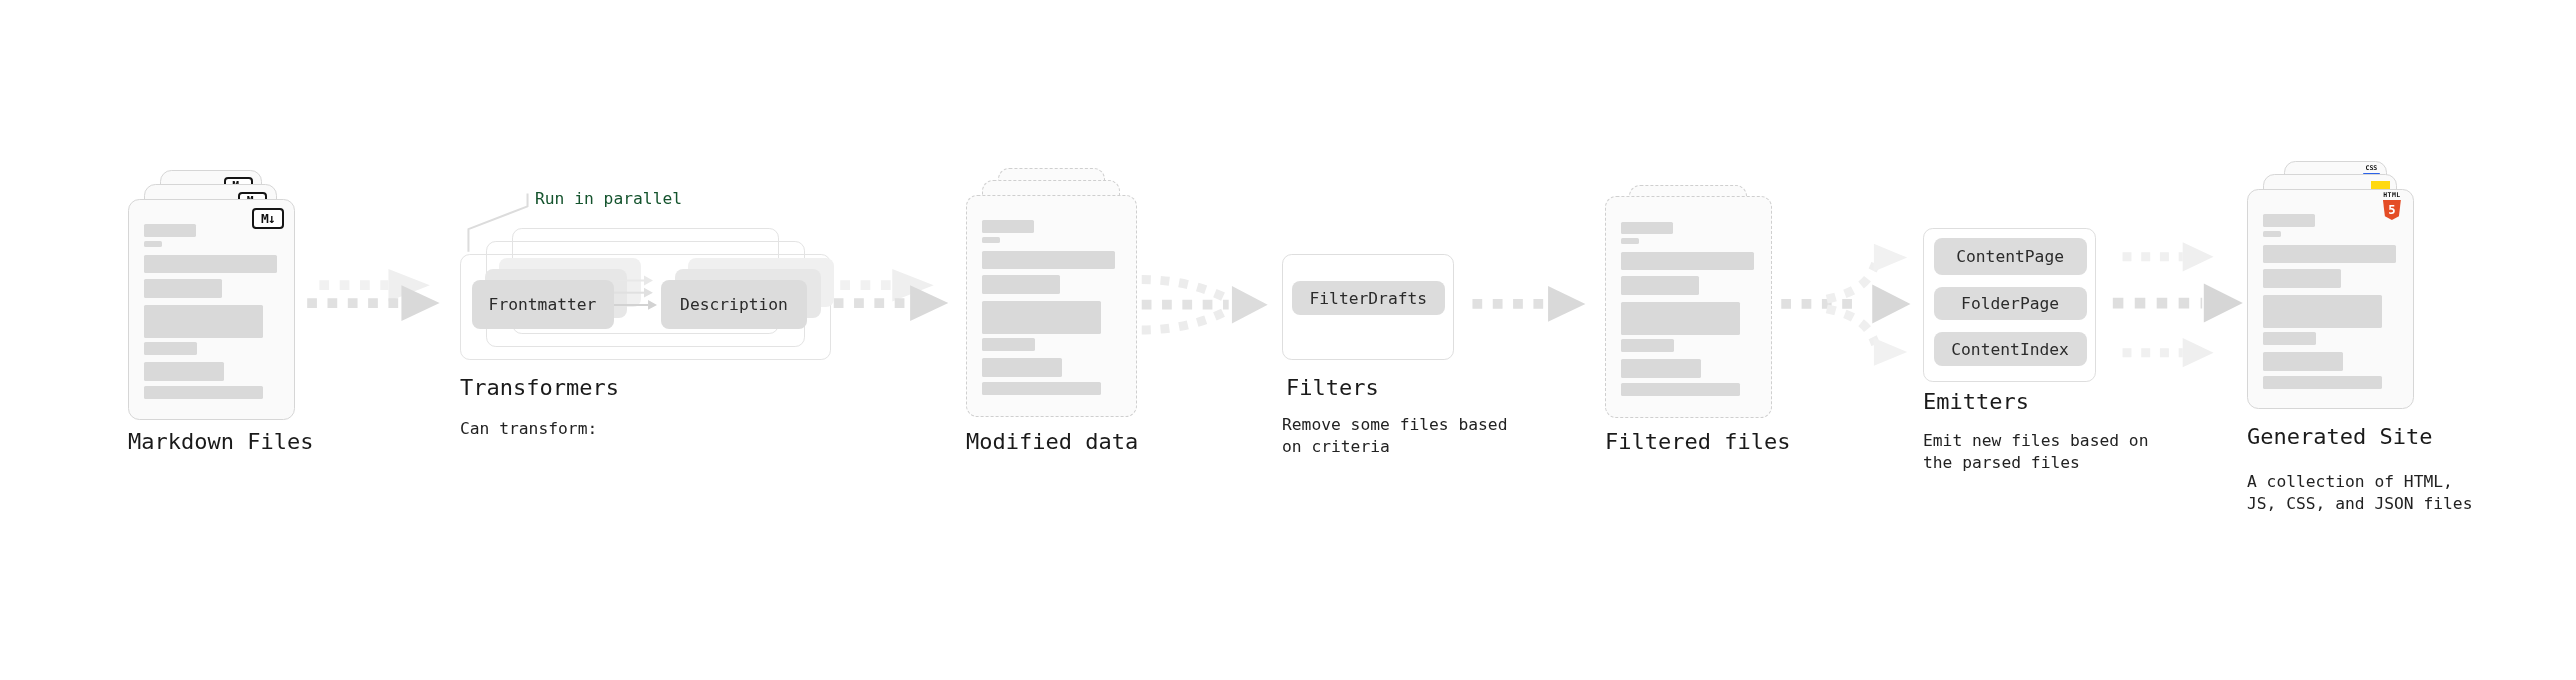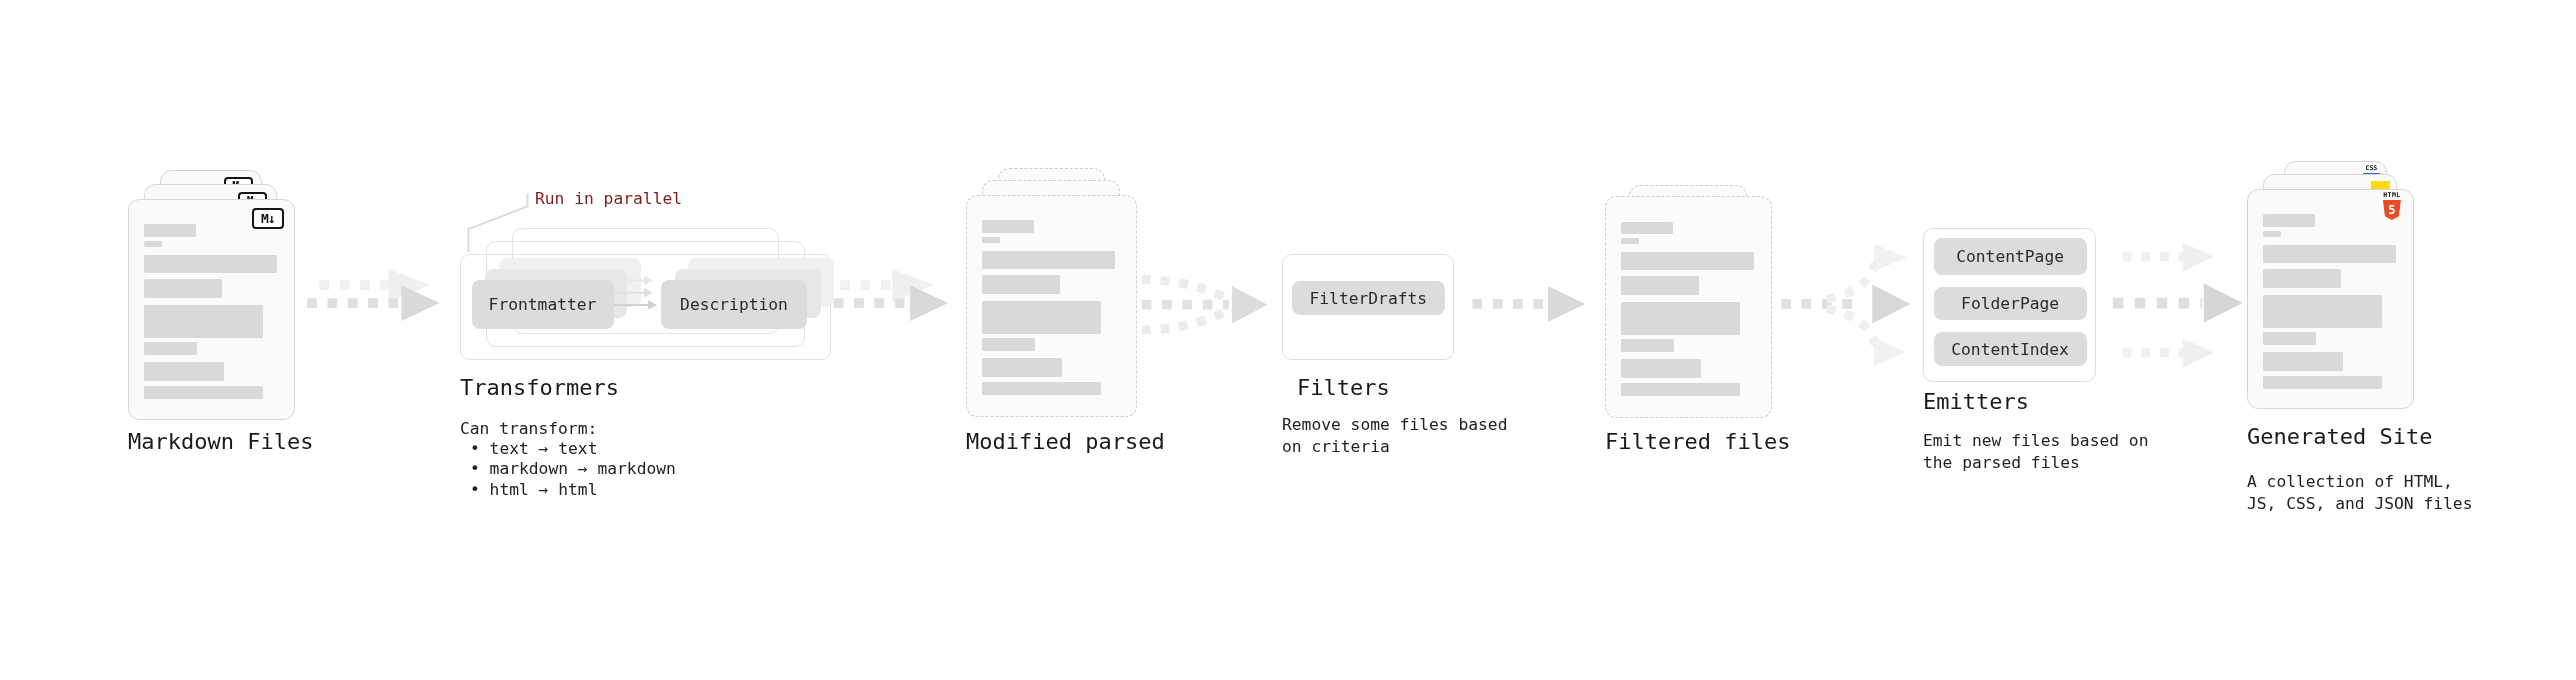--- a/index.html
+++ b/index.html
@@ -24,21 +24,21 @@
   .chip{position:absolute;background:#dcdcdc;border-radius:8.1px;display:flex;align-items:center;justify-content:center;
     font-size:16.3px;color:#2b2b2b;white-space:nowrap;}
   .chip.ghost1{background:#e7e7e7;}
   .chip.ghost2{background:#f0f0f0;}
   
   .stage-title{position:absolute;font-size:22px;color:#1a1a1a;white-space:nowrap;line-height:24.4px;}
   .stage-sub{position:absolute;font-size:16.3px;color:#222222;line-height:22px;white-space:nowrap;}
   .note-heading{position:absolute;font-size:16.3px;color:#222222;line-height:20.3px;white-space:nowrap;}
   .bullets{position:absolute;font-size:16.3px;color:#222222;line-height:20.3px;white-space:nowrap;}
   .bullets .bullet-line::before{content:"• ";}
-  .parallel-label{position:absolute;font-size:16.3px;color:#7f1d1d;white-space:nowrap;line-height:19.5px;}
+  .parallel-label{position:absolute;font-size:16.3px;color:#14532d;white-space:nowrap;line-height:19.5px;}
   
   .h5-badge{position:absolute;width:21px;}
   .h5-label{font-size:6.5px;font-weight:bold;text-align:center;letter-spacing:0.4px;color:#111;line-height:6.5px;}
   .h5-shield{width:18px;height:20.3px;margin:0.8px auto 0;background:#e44d26;
     clip-path:polygon(0 0,100% 0,89% 82%,50% 100%,11% 82%);display:flex;align-items:center;justify-content:center;}
   .h5-five{color:#ffffff;font-size:12.2px;font-weight:bold;line-height:12.2px;}
   .css-badge{position:absolute;width:16.3px;text-align:center;}
   .css-text{font-size:6.5px;font-weight:bold;color:#111;line-height:6.5px;}
   .css-bar{height:3.3px;background:#2b62e9;margin-top:0.8px;border-radius:0.8px;}
   .js-badge{position:absolute;width:18.7px;height:8.1px;background:#ffd911;}
@@ -139,47 +139,42 @@
       <polygon points="252,124 263,130 252,136" fill="#e0e0e0"></polygon>
       <line x1="206" y1="145" x2="257" y2="145" stroke="#d2d2d2" stroke-width="2.5"></line>
       <polygon points="257,139 268,145 257,151" fill="#d2d2d2"></polygon>
     </svg>
 
     <div class="chip" style="left:32.5px;top:93px;width:142px;height:49px;">Frontmatter</div>
     <div class="chip" style="left:222px;top:93px;width:146px;height:49px;">Description</div>
 
     <div class="stage-title" style="left:21px;top:189px;">Transformers</div>
     <div class="note-heading" style="left:21px;top:232px;">Can transform:</div>
-    <div class="bullets" style="left:31px;top:252px;">
-      <div class="bullet-line">text → text</div>
-      <div class="bullet-line">markdown → markdown</div>
-      <div class="bullet-line">html → html</div>
-    </div>
   </div>
 
   <div class="abs" style="left:966px;top:168px;width:244px;height:358px;">
     <div class="doc-card dashed" style="left:32px;top:0;width:107px;height:57px;"></div>
     <div class="doc-card dashed" style="left:16.3px;top:12.2px;width:138px;height:57px;"></div>
     <div class="doc-card dashed" style="left:0;top:27px;width:171px;height:222px;">
         <div class="bar" style="left: 15.4px; top: 24.4px; width: 52px; height: 12.2px;"></div>
         <div class="bar" style="left: 15.4px; top: 41px; width: 18px; height: 5.7px;"></div>
         <div class="bar" style="left: 15.4px; top: 55px; width: 133px; height: 18px;"></div>
         <div class="bar" style="left: 15.4px; top: 79px; width: 78px; height: 18.7px;"></div>
         <div class="bar" style="left: 15.4px; top: 105px; width: 119px; height: 32.5px;"></div>
         <div class="bar" style="left: 15.4px; top: 142px; width: 53px; height: 13px;"></div>
         <div class="bar" style="left: 15.4px; top: 162px; width: 80px; height: 18.7px;"></div>
         <div class="bar" style="left: 15.4px; top: 186px; width: 119px; height: 13px;"></div>
       </div>
-    <div class="stage-title" style="left:0;top:262px;">Modified parsed</div>
+    <div class="stage-title" style="left:0;top:262px;">Modified data</div>
   </div>
 
   <div class="abs" style="left:1282px;top:254px;width:228px;height:244px;">
     <div class="panel-box" style="left:0;top:0;width:172px;height:106px;"></div>
     <div class="chip" style="left:9.8px;top:27px;width:153px;height:34px;">FilterDrafts</div>
-    <div class="stage-title" style="left:15px;top:122px;">Filters</div>
+    <div class="stage-title" style="left:4px;top:122px;">Filters</div>
     <div class="stage-sub" style="left:0;top:160px;">
       <div>Remove some files based</div>
       <div>on criteria</div>
     </div>
   </div>
 
   <div class="abs" style="left:1605px;top:185px;width:228px;height:325px;">
     <div class="doc-card dashed" style="left:24.4px;top:0;width:118px;height:57px;"></div>
     <div class="doc-card dashed" style="left:0;top:11.4px;width:167px;height:222px;">
         <div class="bar" style="left: 15.4px; top: 24.4px; width: 52px; height: 12.2px;"></div>

